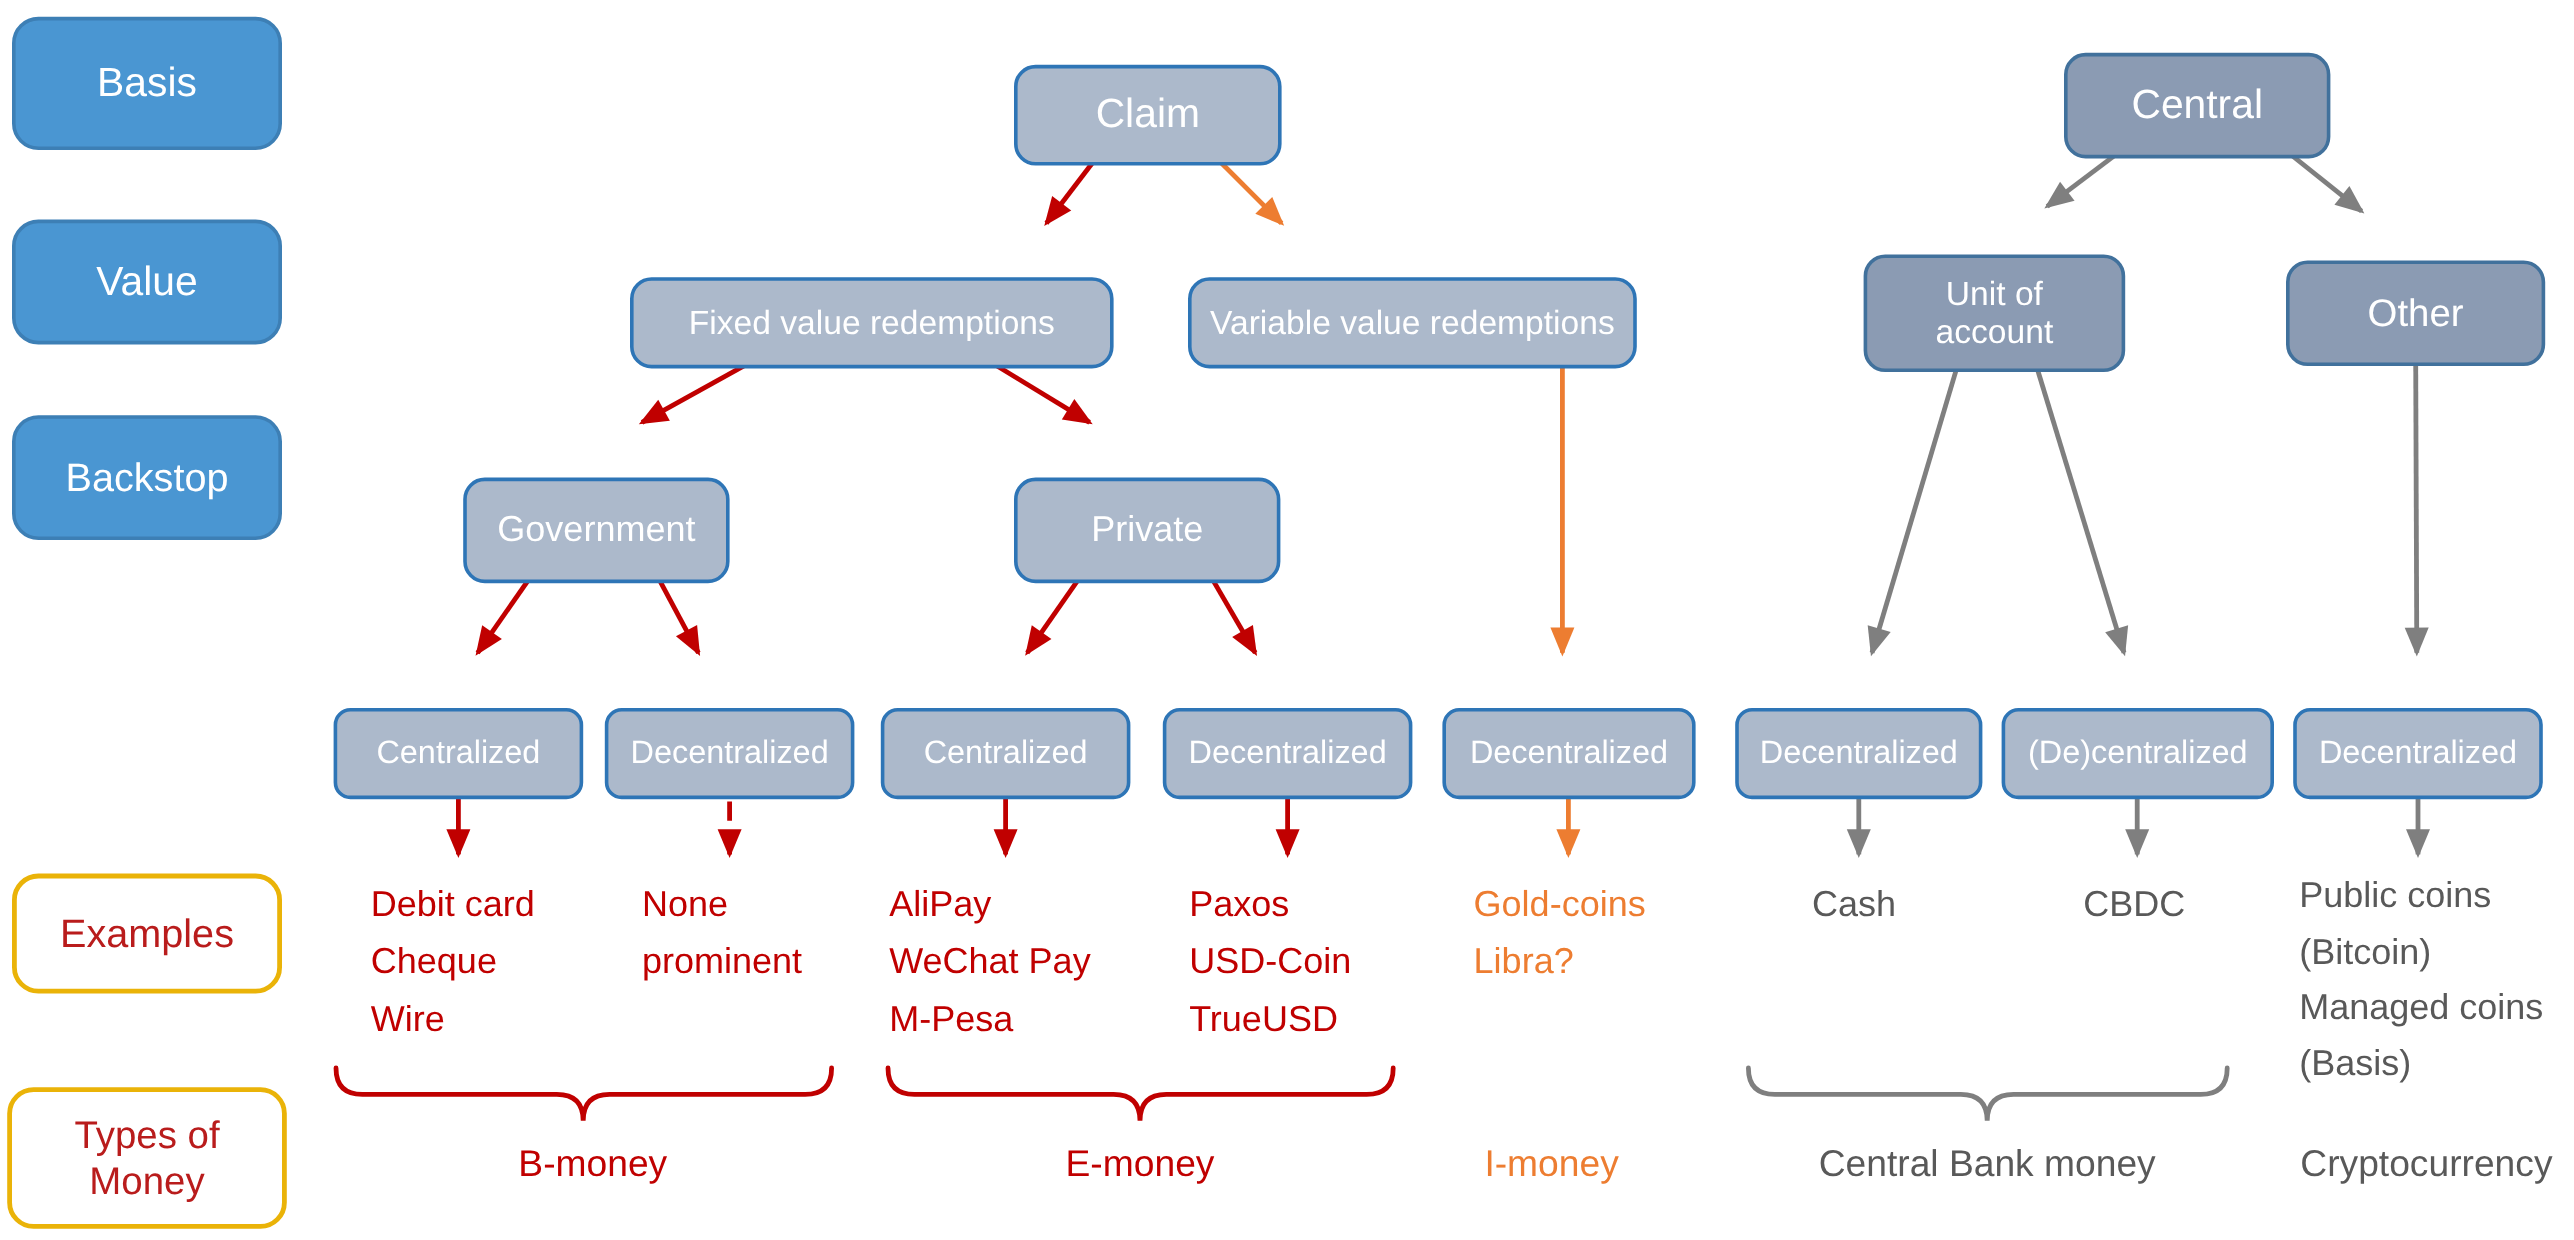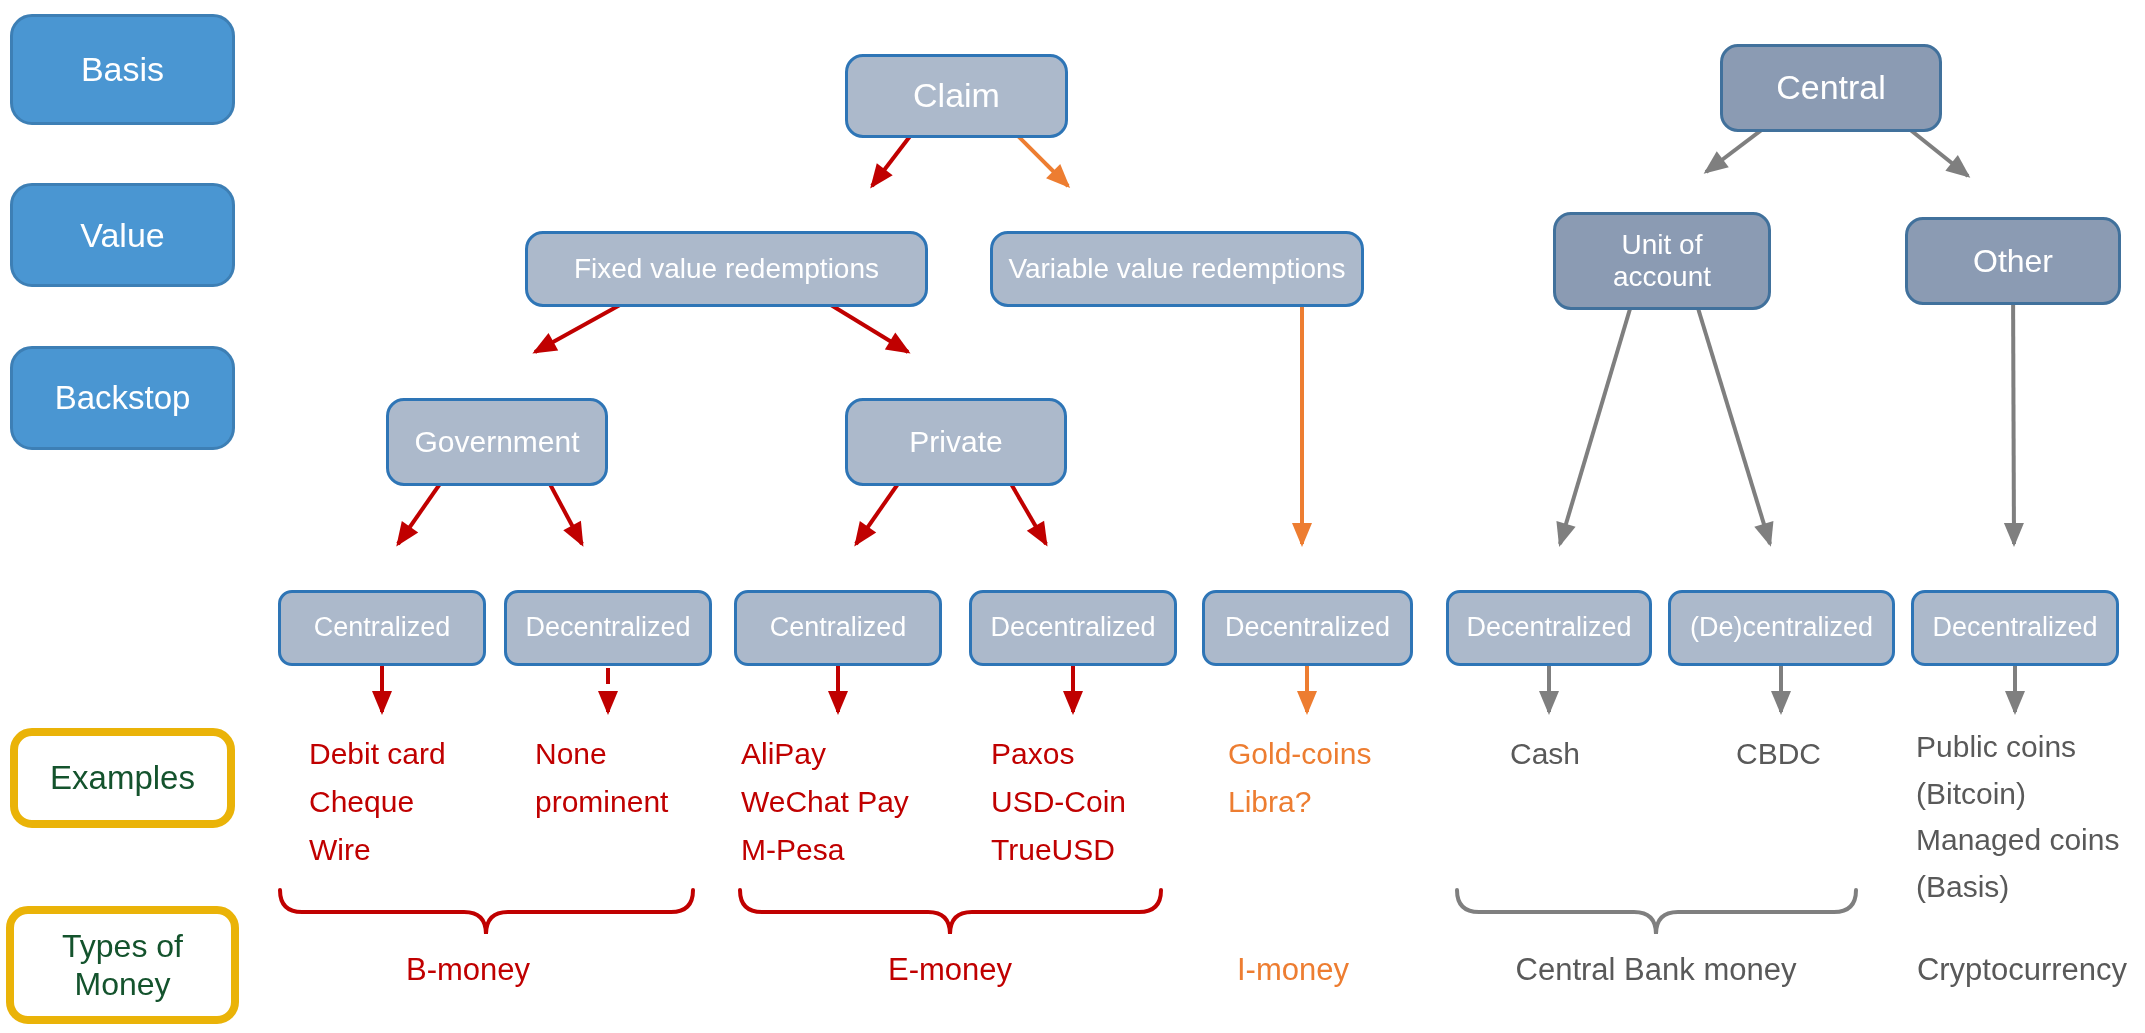--- a/index.html
+++ b/index.html
@@ -6,21 +6,21 @@
   html,body { background:#ffffff; }
   body { font-family:"Liberation Sans", sans-serif; }
   .canvas { position:relative; width:2145px; height:1033px; background:#ffffff; overflow:hidden; }
   .abs { position:absolute; }
 
   .row-label {
     background:#4A96D2; color:#ffffff; border:3px solid #3D7FB5;
     border-radius:22px; display:flex; align-items:center; justify-content:center;
     text-align:center; white-space:pre-line; line-height:1.2;
   }
-  .row-label.outline { background:#ffffff; color:#14532d; border:8px solid #eab308; }
+  .row-label.outline { background:#ffffff; color:#b91c1c; border:4px solid #eab308; }
 
   .node {
     color:#ffffff; display:flex; align-items:center; justify-content:center;
     text-align:center; white-space:pre-line; line-height:1.15;margin-top:34px;
   }
   .node.light { background:#ACB9CB; border:3px solid #2E75B6; border-radius:18px; }
   .node.dark  { background:#8B9BB3; border:3px solid #41719C; border-radius:18px; }
 
   .ex-text { white-space:pre-line; font-size:30px; line-height:1.6; }
   .ex-red    { color:#C00000; }
@@ -120,19 +120,19 @@
 TrueUSD</div>
   <div class="ex-text ex-orange abs" style="left:1228px;top:730px">Gold-coins
 Libra?</div>
   <div class="ex-text ex-gray abs" style="left:1510px;top:730px">Cash</div>
   <div class="ex-text ex-gray abs" style="left:1736px;top:730px">CBDC</div>
   <div class="ex-text ex-gray abs" style="left:1916px;top:724px;line-height:1.55">Public coins
 (Bitcoin)
 Managed coins
 (Basis)</div>
 
-  <div class="money-label abs ex-red" style="left:328px;top:952px;width:280px">B-money</div>
+  <div class="money-label abs ex-red" style="left:354px;top:952px;width:280px">B-money</div>
   <div class="money-label abs ex-red" style="left:810px;top:952px;width:280px">E-money</div>
   <div class="money-label abs ex-orange" style="left:1153px;top:952px;width:280px">I-money</div>
   <div class="money-label abs ex-gray" style="left:1456px;top:952px;width:400px">Central Bank money</div>
   <div class="money-label abs ex-gray" style="left:1902px;top:952px;width:240px">Cryptocurrency</div>
 
 </div>
 
 </body></html>

